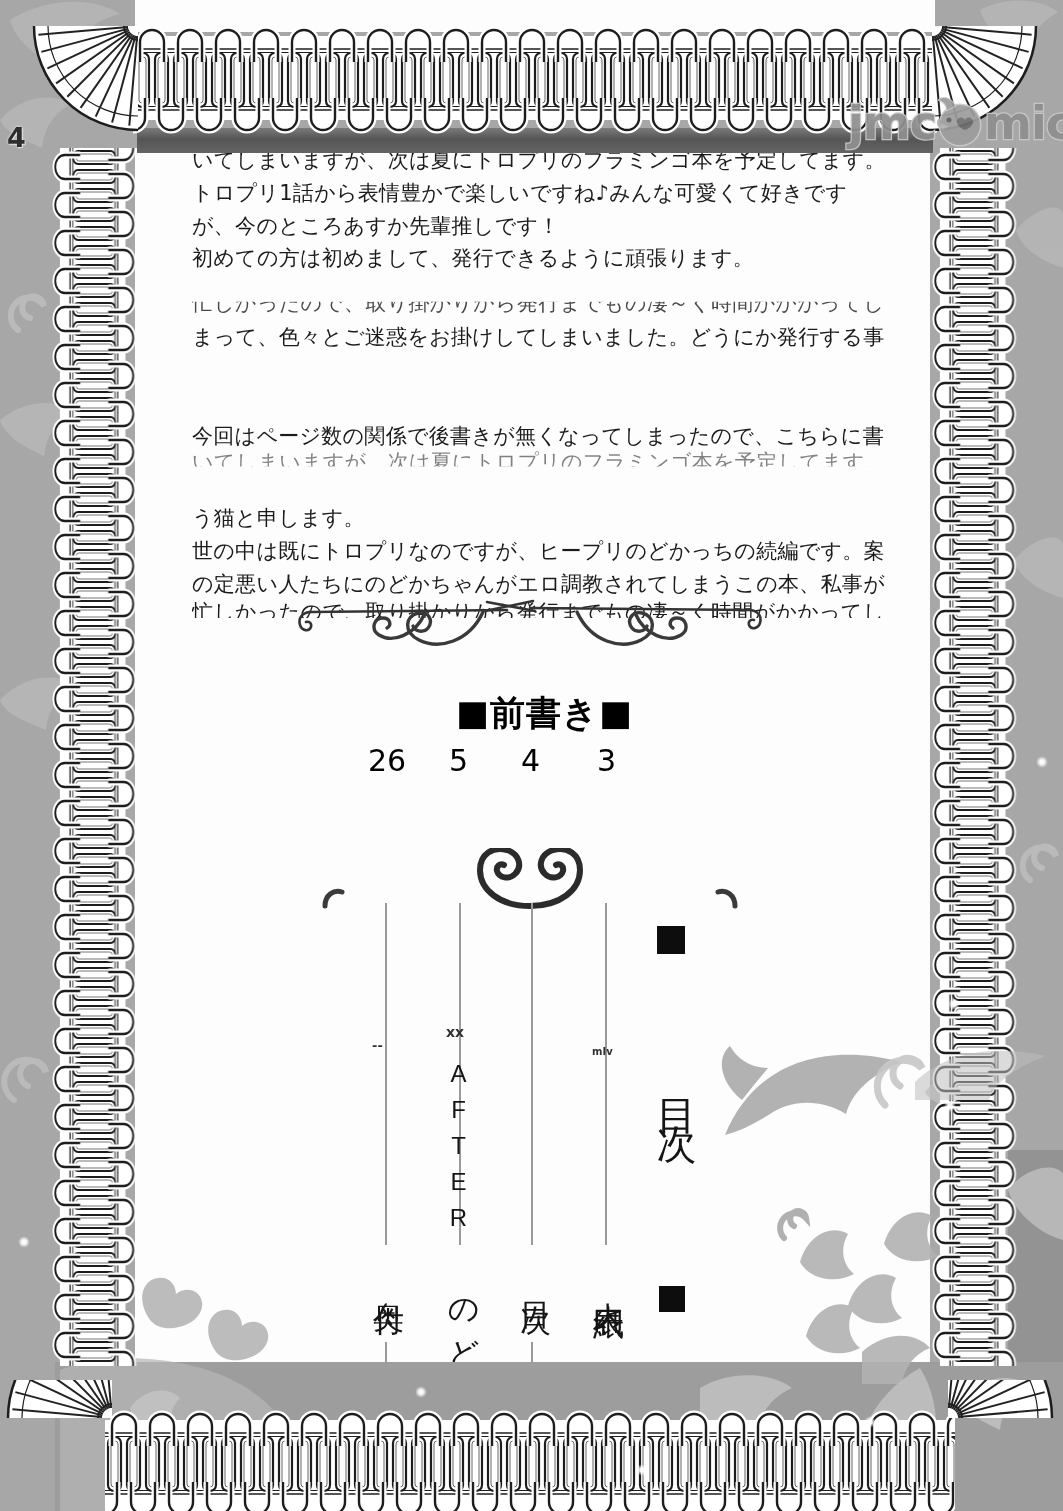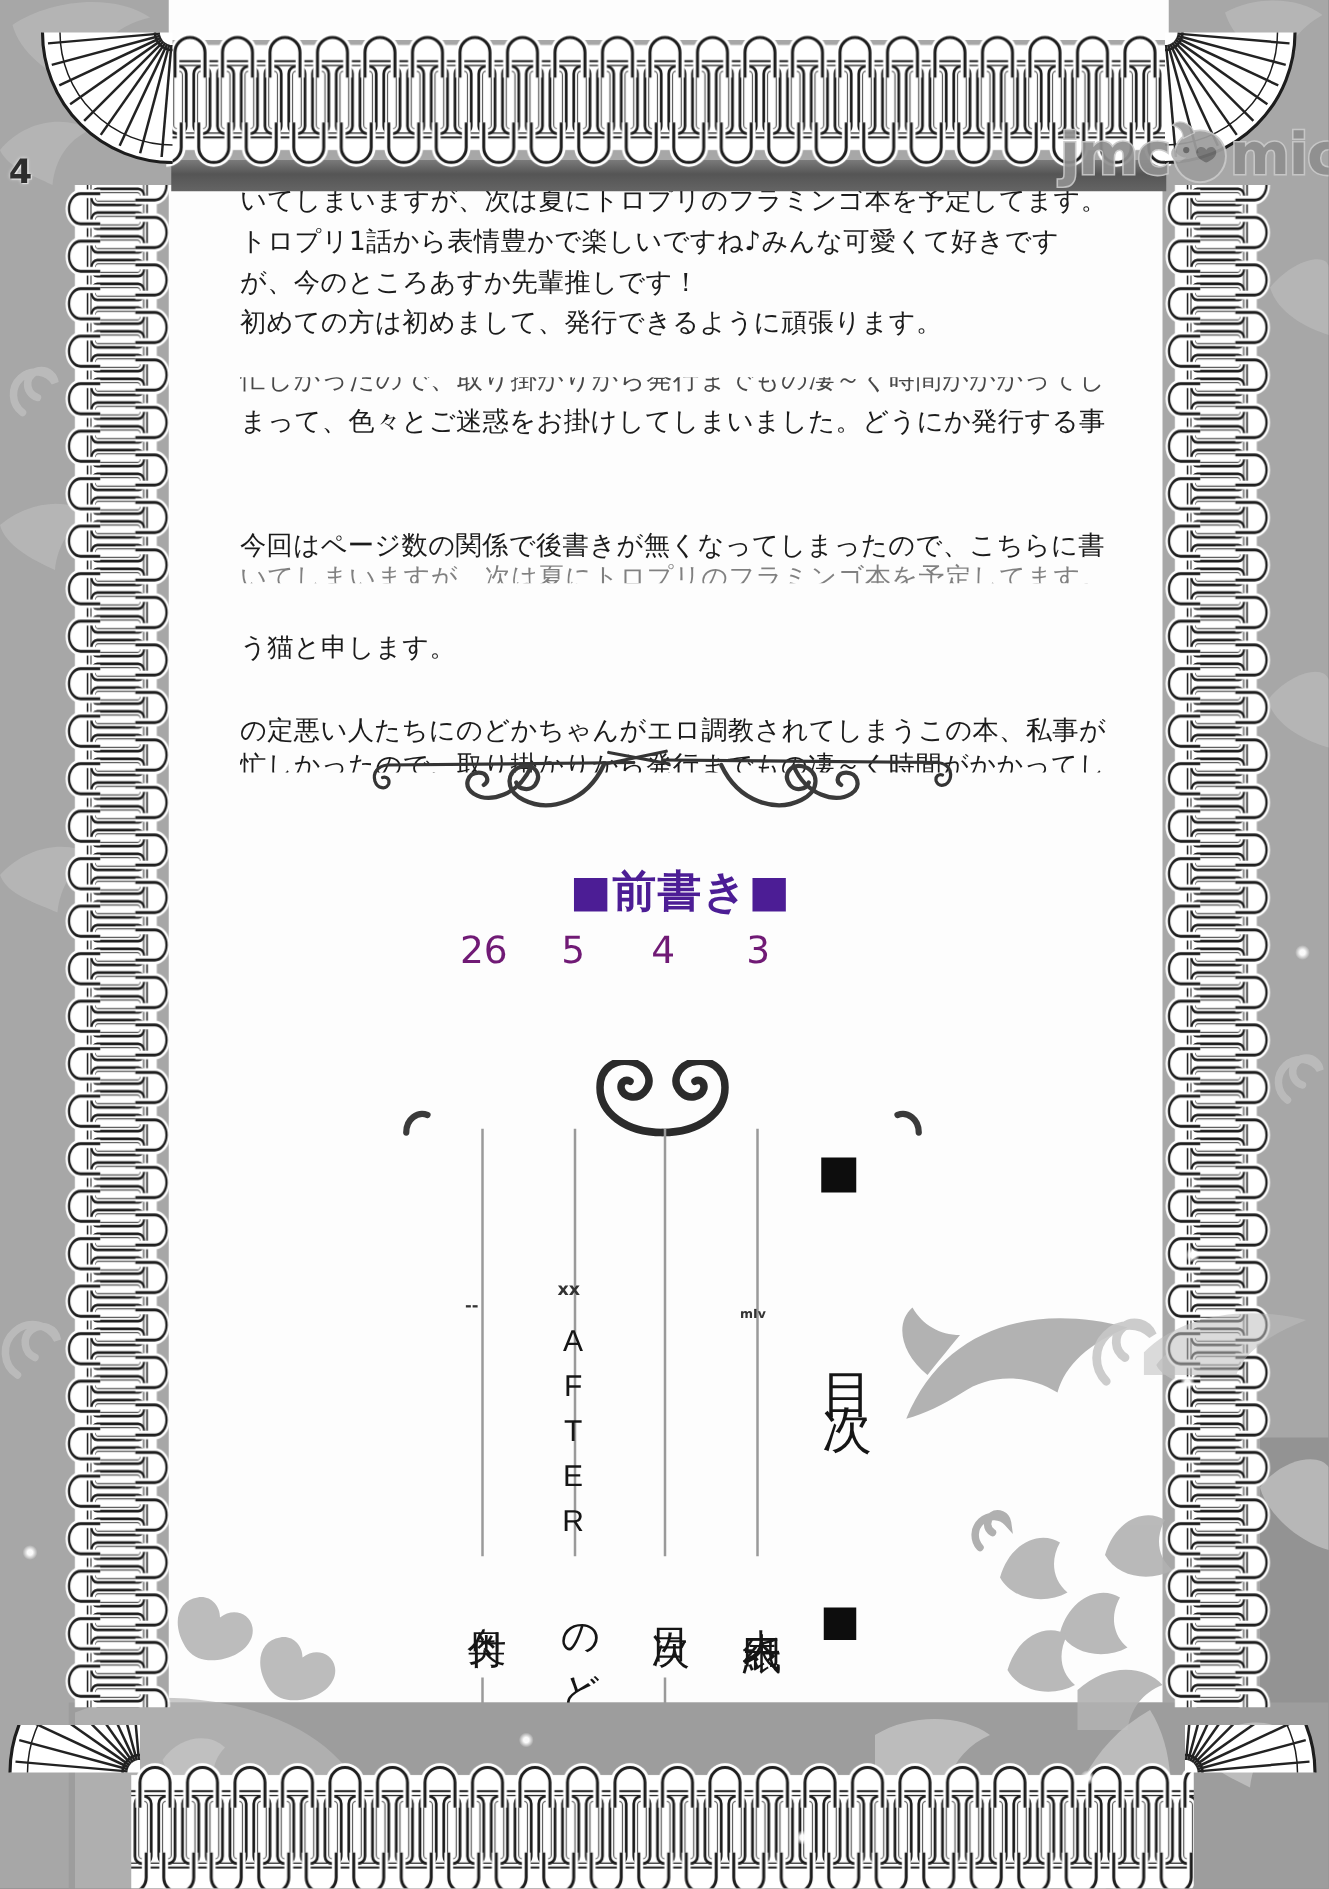--- a/index.html
+++ b/index.html
@@ -6,21 +6,21 @@
   .page{position:relative;width:1063px;height:1511px;margin:0 auto;overflow:hidden;
         background:#a7a7a7;font-family:"DejaVu Sans","Liberation Sans",sans-serif;}
   .abs{position:absolute;}
   .paper{background:#fdfdfd;}
   .txtline{position:absolute;left:192px;white-space:nowrap;font-size:21px;line-height:30px;
            font-weight:500;color:#1b1b1b;z-index:4;letter-spacing:.3px;}
   .vtext{writing-mode:vertical-rl;text-orientation:upright;white-space:nowrap;color:#151515;}
   .leader{position:absolute;width:2px;background:#9a9a9a;z-index:4;}
   .sq{position:absolute;background:#0d0d0d;z-index:4;}
   .frag{position:absolute;color:#333;z-index:4;font-weight:bold;}
-  .num{position:absolute;top:743px;font-size:30px;color:#701a75;z-index:4;font-weight:500;}
+  .num{position:absolute;top:743px;font-size:30px;color:#000000;z-index:4;font-weight:500;}
   .spark{position:absolute;width:12px;height:12px;border-radius:50%;z-index:3;
          background:radial-gradient(circle,rgba(255,255,255,.95) 0 25%,rgba(255,255,255,0) 70%);}
   .watermark{position:absolute;left:848px;top:94px;z-index:10;display:flex;align-items:center;
              font-size:46px;font-weight:bold;letter-spacing:-1px;color:#8f8f8f;opacity:.93;
              -webkit-text-stroke:2.5px #c9c9c9;paint-order:stroke fill;}
   .corner-num{position:absolute;left:7px;top:122px;font-size:27px;font-weight:bold;color:#2e2e2e;
               z-index:3;text-shadow:0 0 3px rgba(255,255,255,.8),1px 1px 0 rgba(255,255,255,.5);}
   svg{display:block;}
 </style>
 </head>
@@ -88,20 +88,21 @@
   <div class="txtline" style="top:178px">トロプリ1話から表情豊かで楽しいですね♪みんな可愛くて好きです</div>
   <div class="txtline" style="top:211px">が、今のところあすか先輩推しです！</div>
   <div class="txtline" style="top:243px">初めての方は初めまして、発行できるように頑張ります。</div>
 
   <div class="txtline" style="top:288px;clip-path:inset(46% 0 0 0);opacity:.8">忙しかったので、取り掛かりから発行までもの凄～く時間がかかってし</div>
   <div class="txtline" style="top:322px">まって、色々とご迷惑をお掛けしてしまいました。どうにか発行する事</div>
   <div class="txtline" style="top:421px">今回はページ数の関係で後書きが無くなってしまったので、こちらに書</div>
   <div class="txtline" style="top:447px;clip-path:inset(0 0 35% 0);opacity:.55">いてしまいますが、次は夏にトロプリのフラミンゴ本を予定してます。</div>
 
   <div class="txtline" style="top:503px">う猫と申します。</div>
+  <div class="txtline" style="top:536px">世の中は既にトロプリなのですが、ヒープリのどかっちの続編です。案</div>
   <div class="txtline" style="top:569px">の定悪い人たちにのどかちゃんがエロ調教されてしまうこの本、私事が</div>
   <div class="txtline" style="top:597px;clip-path:inset(0 0 30% 0)">忙しかったので、取り掛かりから発行までもの凄～く時間がかかってし</div>
 
   <svg class="abs" style="left:295px;top:596px;z-index:4" width="470" height="68" viewBox="0 0 470 68">
     <g fill="none" stroke="#343434" stroke-width="2.6" stroke-linecap="round">
       <path d="M15,16 L212,14"></path>
       <path d="M235,12 L455,14"></path>
       <path d="M15,16 C7,17 3,22 5,29 C7,35 14,36 16,31 C17,27 14,25 11,26"></path>
       <path d="M455,14 C463,15 467,20 465,27 C463,33 456,34 454,29 C453,25 456,23 459,24"></path>
       <path d="M190,15 L238,5"></path>
@@ -110,21 +111,21 @@
     <g fill="none" stroke="#3a3a3a" stroke-width="3.4" stroke-linecap="round">
       <path d="M188,16 C174,46 144,54 124,44 C108,36 110,20 123,17 C133,15 139,24 133,32 C129,37 120,36 118,30"></path>
       <path d="M130,17 C120,40 97,47 84,39 C75,33 79,22 88,22 C95,22 97,29 92,32"></path>
       <g transform="translate(470,0) scale(-1,1)">
         <path d="M188,16 C174,46 144,54 124,44 C108,36 110,20 123,17 C133,15 139,24 133,32 C129,37 120,36 118,30"></path>
         <path d="M130,17 C120,40 97,47 84,39 C75,33 79,22 88,22 C95,22 97,29 92,32"></path>
       </g>
     </g>
   </svg>
 
-  <div class="abs" style="left:456px;top:690px;font-size:35px;font-weight:bold;color:#4c1d95;z-index:4;white-space:nowrap;letter-spacing:1px">■前書き■</div>
+  <div class="abs" style="left:456px;top:690px;font-size:35px;font-weight:bold;color:#000000;z-index:4;white-space:nowrap;letter-spacing:1px">■前書き■</div>
 
   <span class="num" style="left:368px">26</span>
   <span class="num" style="left:449px">5</span>
   <span class="num" style="left:521px">4</span>
   <span class="num" style="left:597px">3</span>
 
   <svg class="abs" style="left:315px;top:848px;z-index:4" width="430" height="62" viewBox="0 0 430 62">
     <g fill="none" stroke="#2b2b2b" stroke-width="6" stroke-linecap="round">
       <path d="M215,58 C185,58 165,42 165,22 C165,6 178,-2 192,2 C204,6 208,18 200,26 C194,32 184,30 182,23 C181,18 185,15 189,17"></path>
       <g transform="translate(430,0) scale(-1,1)">

